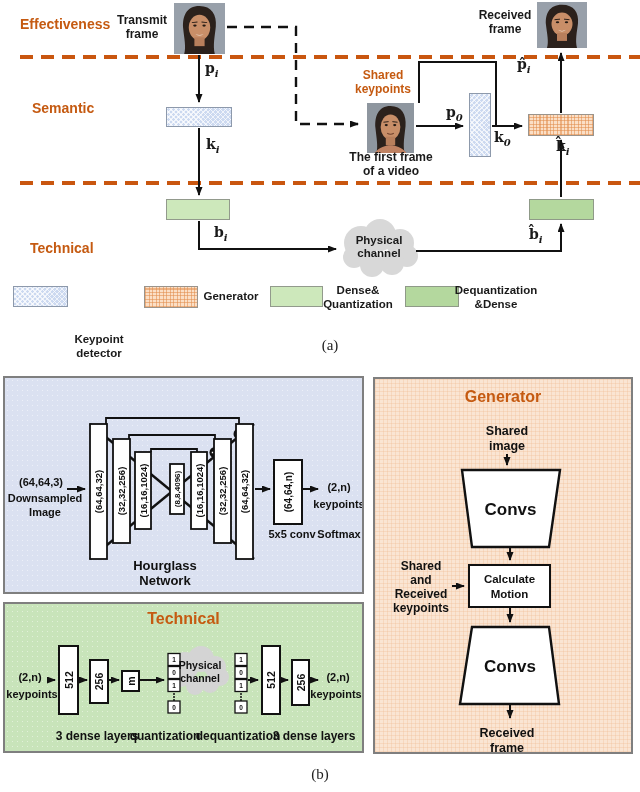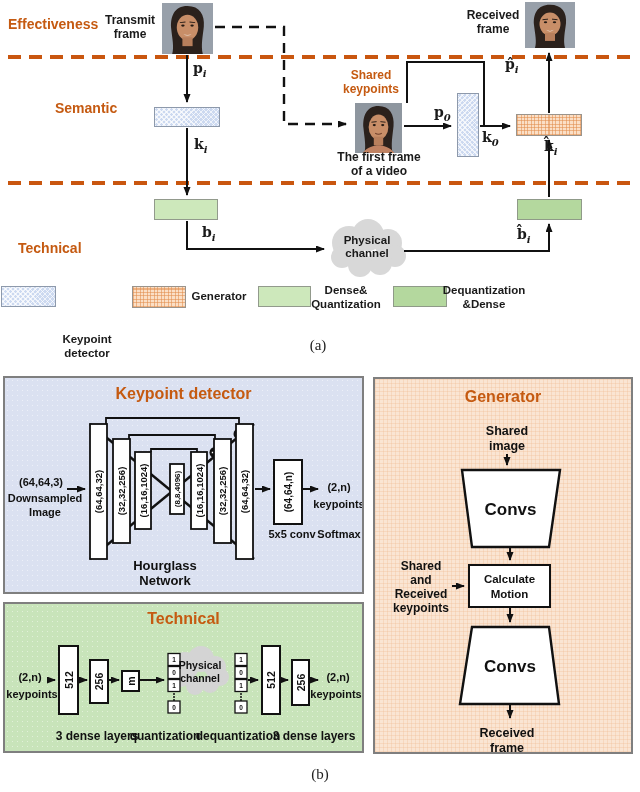--- a/index.html
+++ b/index.html
@@ -39,27 +39,27 @@
   svg{display:block;}
   svg text{font-family:"Liberation Sans",sans-serif;font-weight:bold;fill:#111;}
   .legend-lbl{font-size:11.5px;line-height:13.5px;font-weight:bold;}
   .noptr{pointer-events:none;}
 </style>
 </head>
 <body>
 
 <div id="stage">
 
-  <div class="abs" style="left:0;top:0;width:528px;height:360px;">
+  <div class="abs" style="left:12px;top:0;width:528px;height:360px;">
 
     <div class="abs odash" style="left:8px;top:55px;width:626px;"></div>
     <div class="abs odash" style="left:8px;top:181px;width:626px;"></div>
 
     <div class="abs layer" style="left:8px;top:16px;">Effectiveness</div>
-    <div class="abs layer" style="left:20px;top:100px;margin-left:35px;">Semantic</div>
+    <div class="abs layer" style="left:20px;top:100px;">Semantic</div>
     <div class="abs layer" style="left:18px;top:240px;">Technical</div>
 
     <div class="abs box hatch-blue" style="left:154px;top:107px;width:66px;height:20px;"></div>
     <div class="abs box hatch-blue" style="left:457px;top:93px;width:22px;height:64px;"></div>
     <div class="abs box hatch-orange" style="left:516px;top:114px;width:66px;height:22px;"></div>
     <div class="abs box green-light" style="left:154px;top:199px;width:64px;height:21px;"></div>
     <div class="abs box green-dark" style="left:517px;top:199px;width:65px;height:21px;"></div>
 
     <svg class="abs noptr" width="640" height="360" viewBox="0 0 640 360" style="left:0;top:0;">
       <defs>
@@ -169,21 +169,20 @@
     <div class="abs box green-dark" style="left:393px;top:286px;width:54px;height:21px;"></div>
     <div class="abs legend-lbl c" style="left:436px;top:284px;width:96px;">
       <div>Dequantization</div>
       <div>&amp;Dense</div>
     </div>
 
     <div class="abs caption" style="left:298px;top:337px;width:40px;">(a)</div>
   </div>
 
   <div class="abs panel panel-kp" style="left:3px;top:376px;width:361px;height:218px;">
-    <div class="abs ptitle" style="left:0;top:7px;width:100%;">Keypoint detector</div>
     <svg class="abs noptr" width="357" height="214" viewBox="0 0 357 214" style="left:0;top:0;">
       <defs>
         <marker id="ahk" markerUnits="userSpaceOnUse" markerWidth="10" markerHeight="9" refX="8" refY="3.5" orient="auto">
           <path d="M0,0 L9,3.5 L0,7 z" fill="#111"></path>
         </marker>
       </defs>
 
       <g stroke="#111" stroke-width="2.5" fill="none">
         <path d="M85,46 L249,181"></path>
           <path d="M85,181 L249,46"></path>

